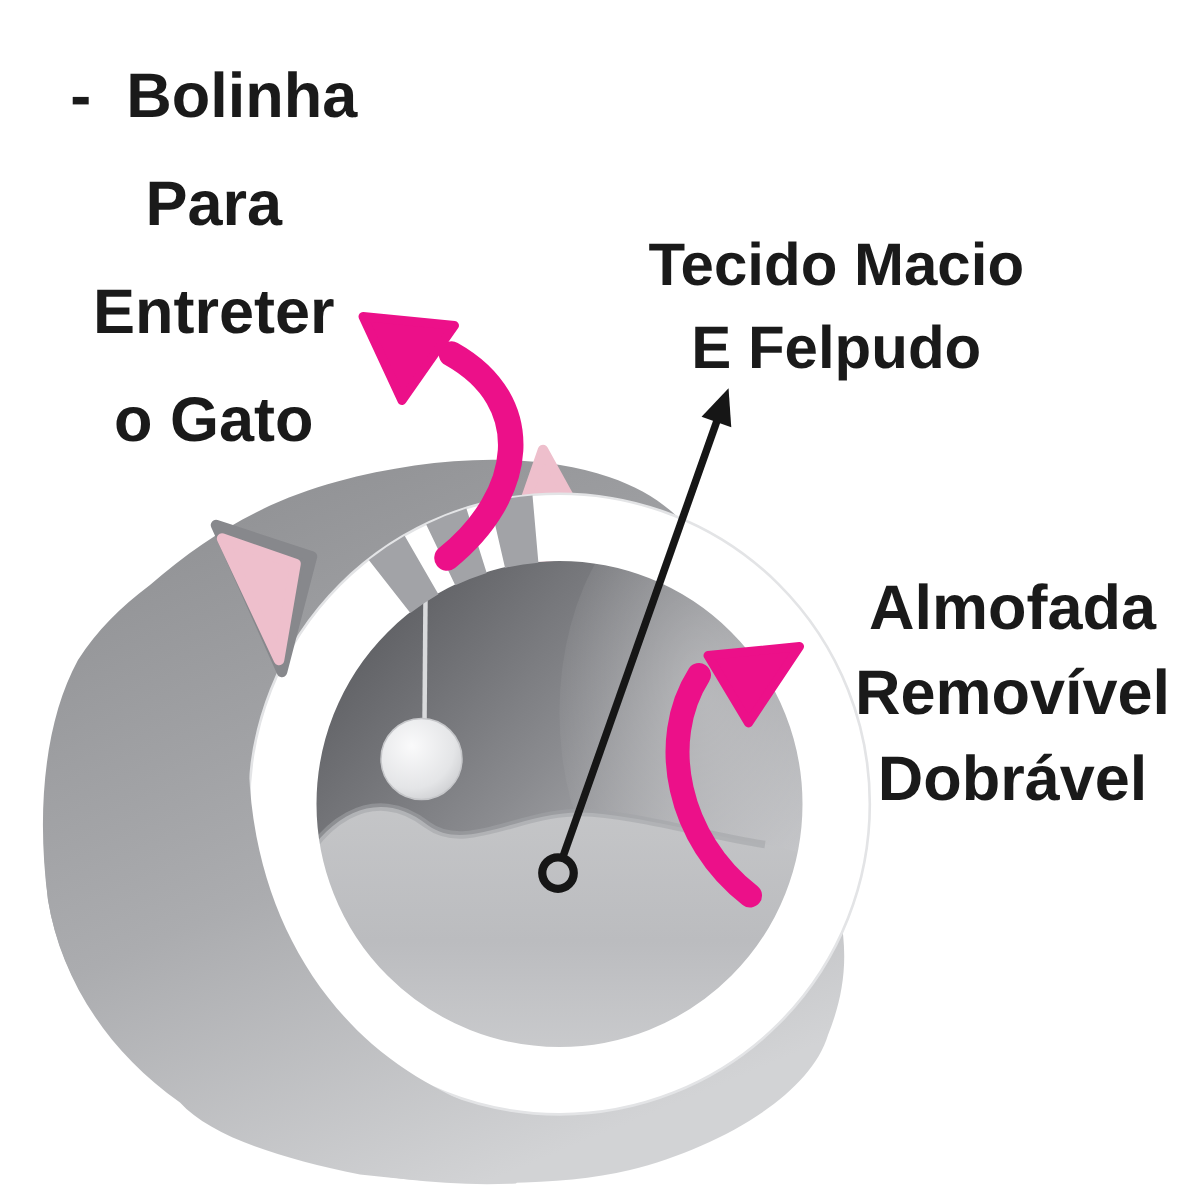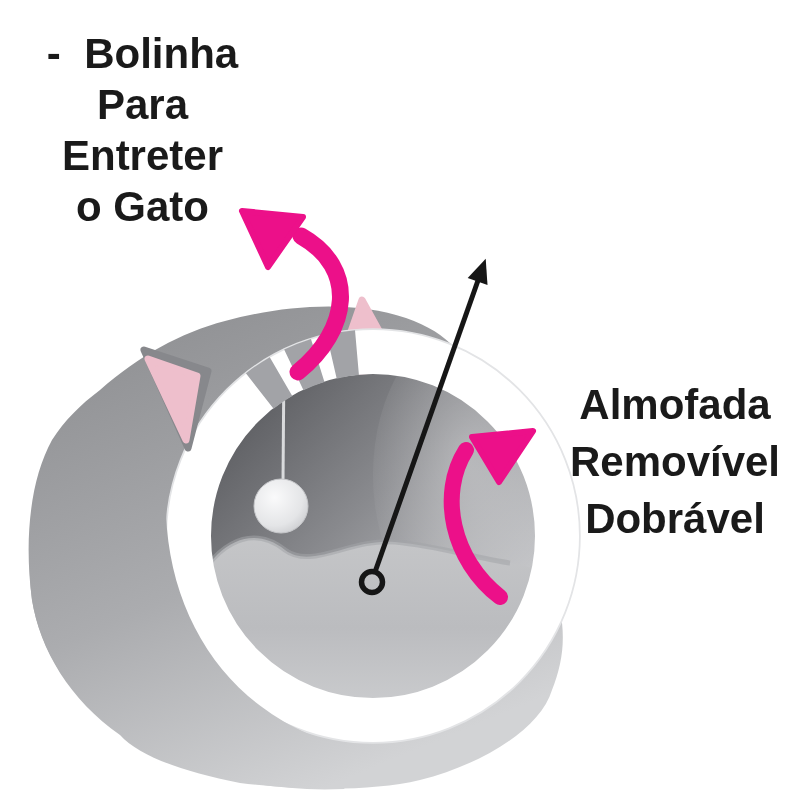--- a/index.html
+++ b/index.html
@@ -5,21 +5,21 @@
   html,body{margin:0;padding:0;background:#fff;}
   .stage{
     position:relative;width:800px;height:800px;background:#fff;overflow:hidden;
     font-family:"Liberation Sans",sans-serif;
   }
   .stage svg{position:absolute;left:0;top:0;}
   .lbl{
     position:absolute;font-weight:700;color:#1A1A1A;text-align:center;
     white-space:pre-wrap;font-family:"Liberation Sans",sans-serif;
   }
-  .lbl-ball{left:15px;top:28px;width:255px;font-size:42px;line-height:51px;}
+  .lbl-ball{left:15px;top:28px;width:255px;font-size:42px;line-height:72px;}
   .lbl-fabric{left:400px;top:150px;width:315px;font-size:40px;line-height:55px;}
   .lbl-cushion{left:540px;top:376px;width:270px;font-size:42px;line-height:57px;}
 </style>
 </head>
 <body>
 
 <div class="stage">
 
   <svg width="800" height="800" viewBox="0 0 800 800">
     <defs>
@@ -96,17 +96,19 @@
     <path d="M 242 211 L 303 217 L 268 267 Z" fill="#EC1089" stroke="#EC1089" stroke-width="6" stroke-linejoin="round"></path>
 
     <path d="M 500 597 C 452 560 438 494 466 450" fill="none" stroke="#EC1089" stroke-width="16" stroke-linecap="round"></path>
     <path d="M 533 431 L 472 437 L 499 482 Z" fill="#EC1089" stroke="#EC1089" stroke-width="6" stroke-linejoin="round"></path>
   </svg>
 
   <div class="lbl lbl-ball">-  Bolinha
 Para
 Entreter
 o Gato</div>
+  <div class="lbl lbl-fabric">Tecido Macio
+E Felpudo</div>
   <div class="lbl lbl-cushion">Almofada
 Removível
 Dobrável</div>
 
 </div>
 
 </body></html>

